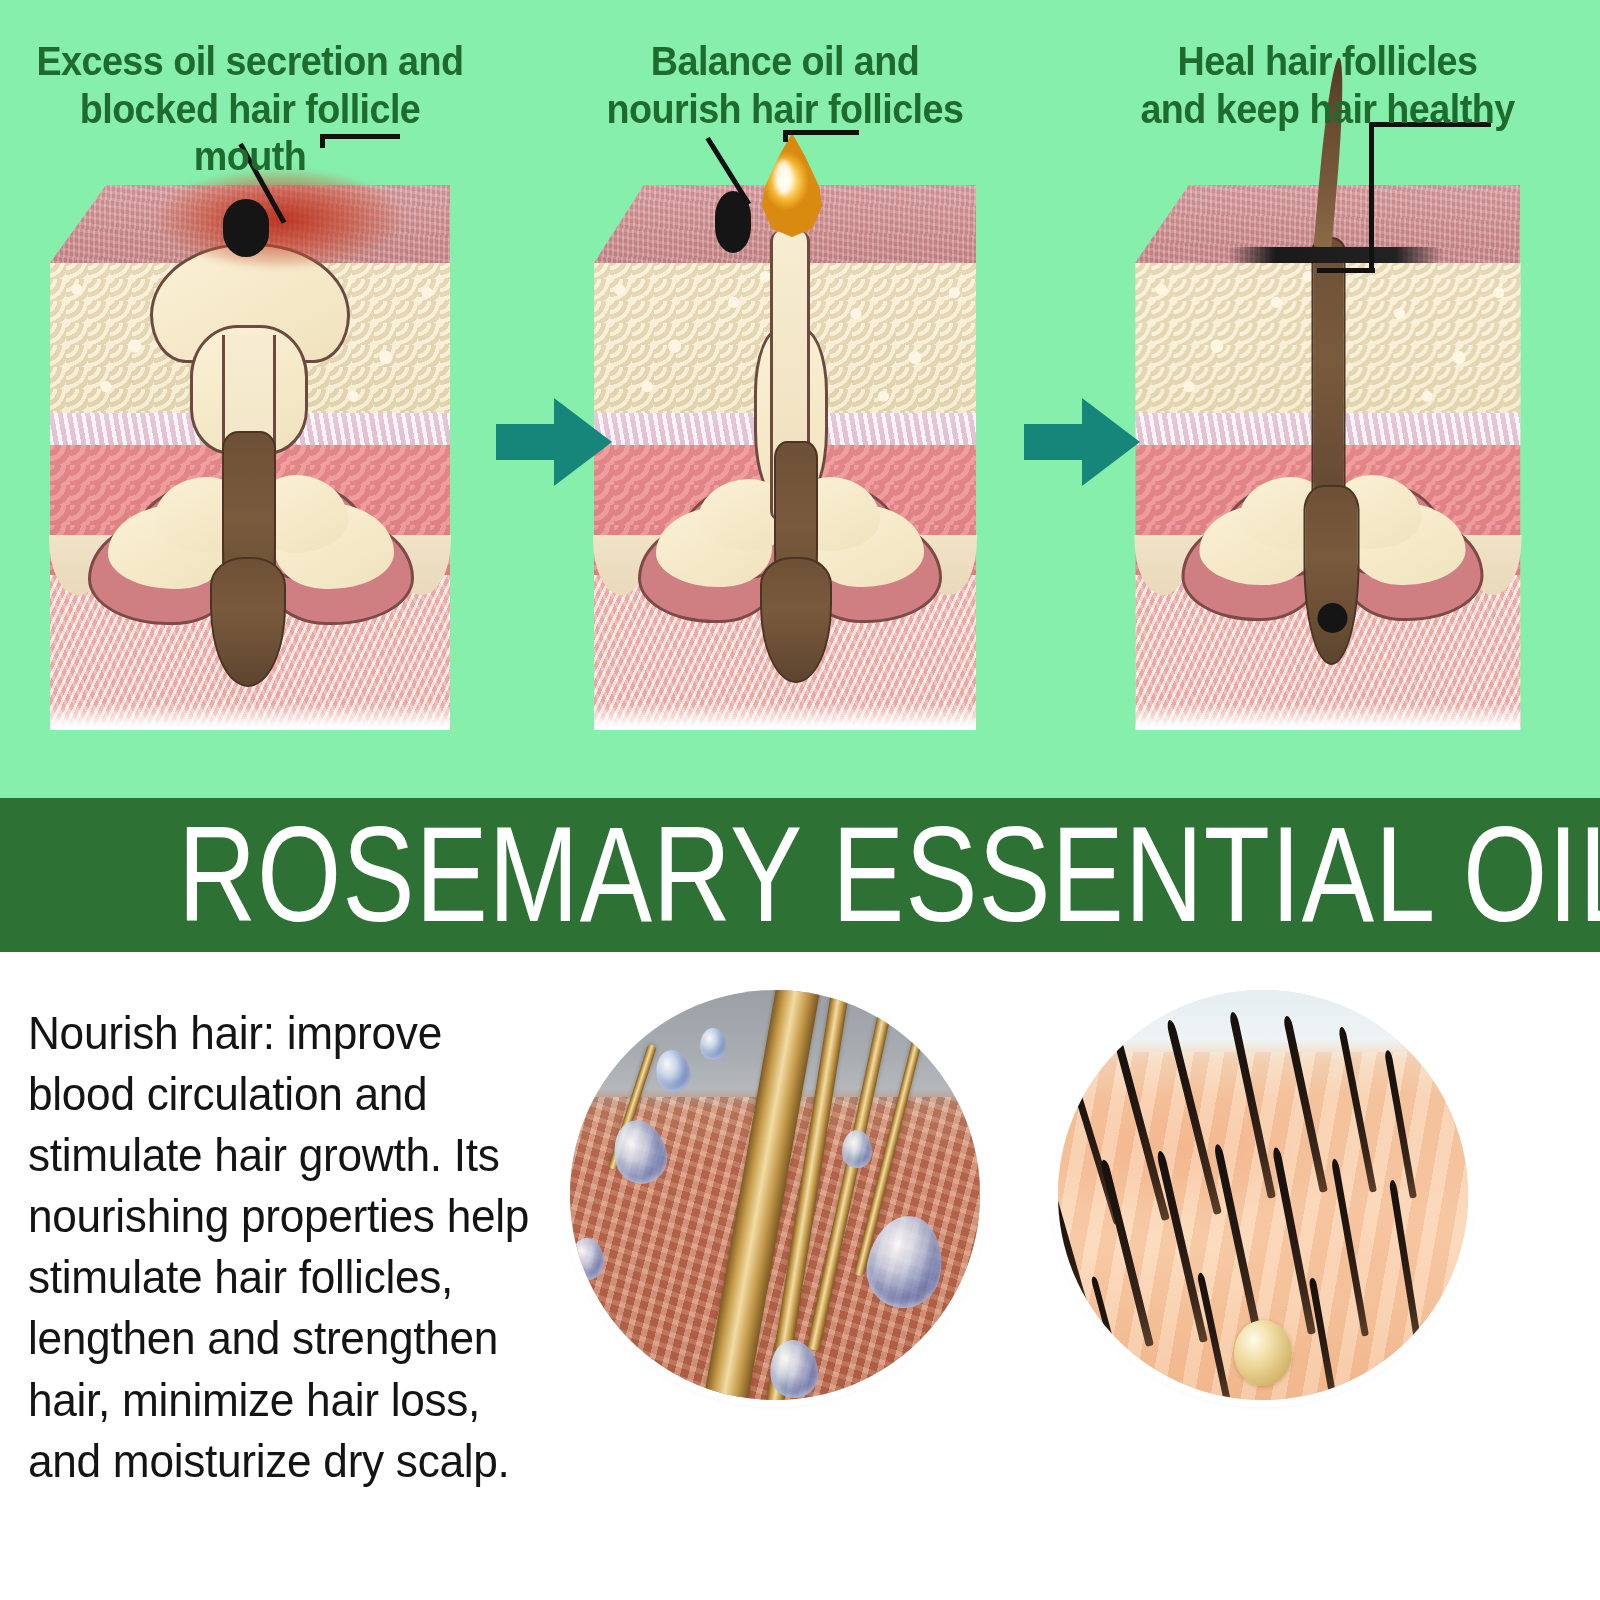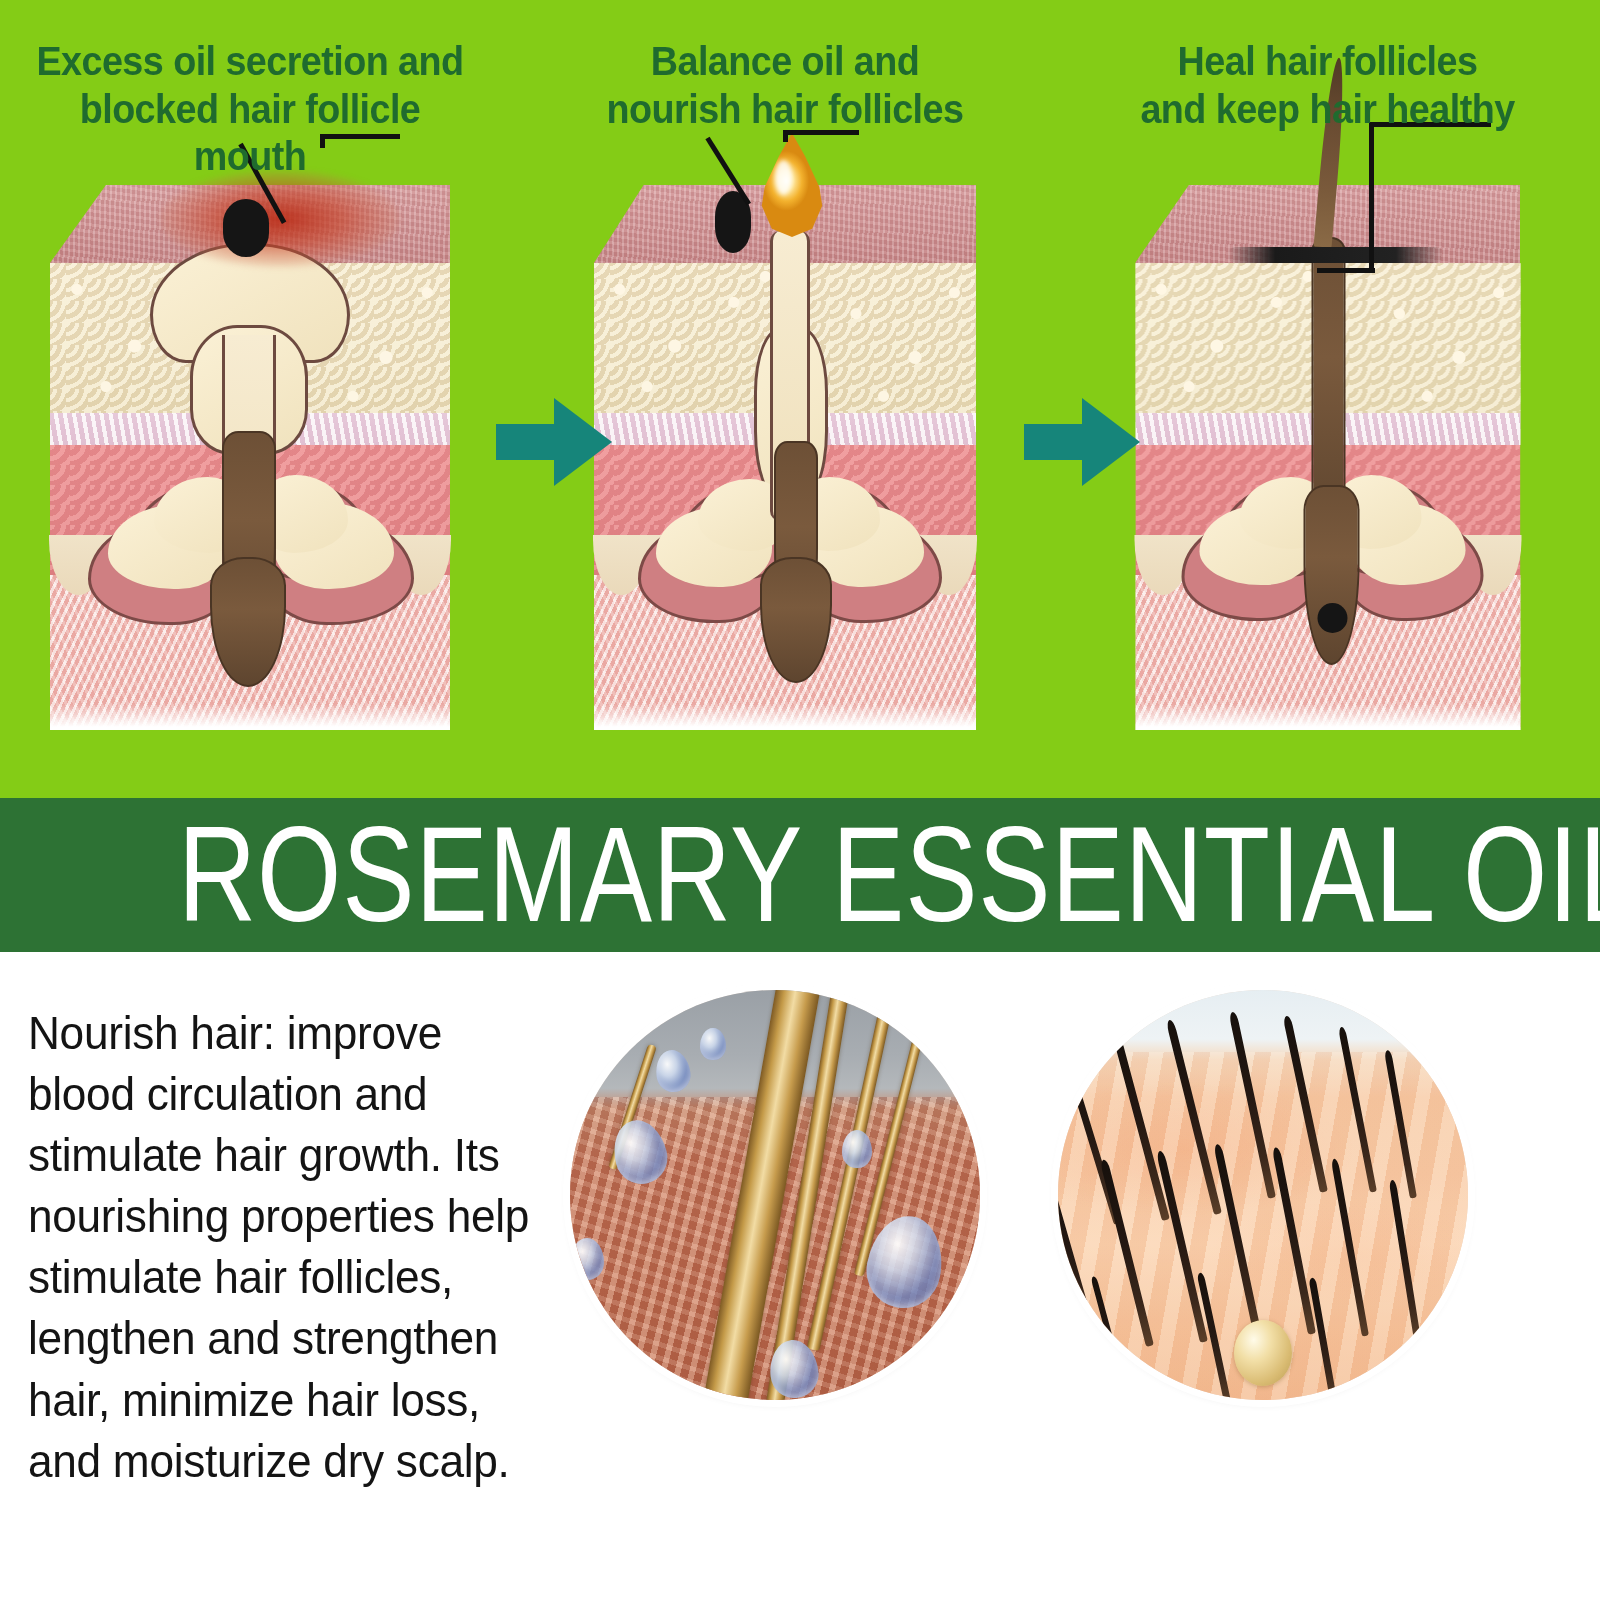--- a/index.html
+++ b/index.html
@@ -9,21 +9,21 @@
     width:1600px; height:1600px;
     background:#ffffff;
     font-family:"Liberation Sans", sans-serif;
     overflow:hidden;
     position:relative;
   }
 
   
   #top-section {
     position:absolute; left:0; top:0; width:1600px; height:798px;
-    background:#84cc16;
+    background:#86efac;
   }
 
   .step-panel { position:absolute; top:0; height:798px; }
   #step-1 { left:0;    width:500px; }
   #step-2 { left:545px; width:480px; }
   #step-3 { left:1055px; width:545px; }
 
   .step-caption {
     position:absolute; top:38px; left:0; width:100%;
     text-align:center;

